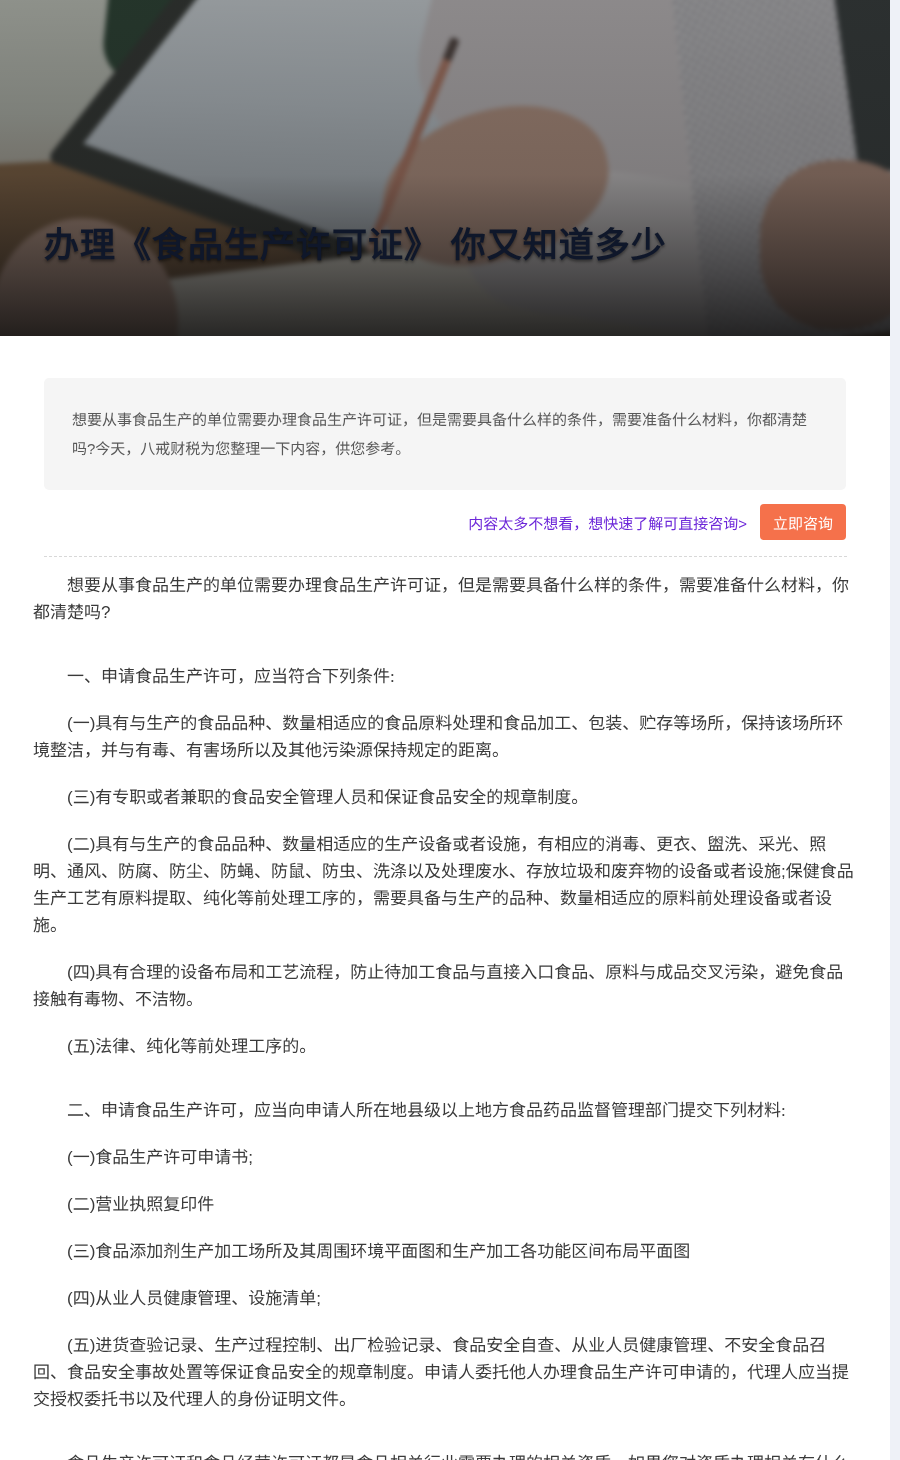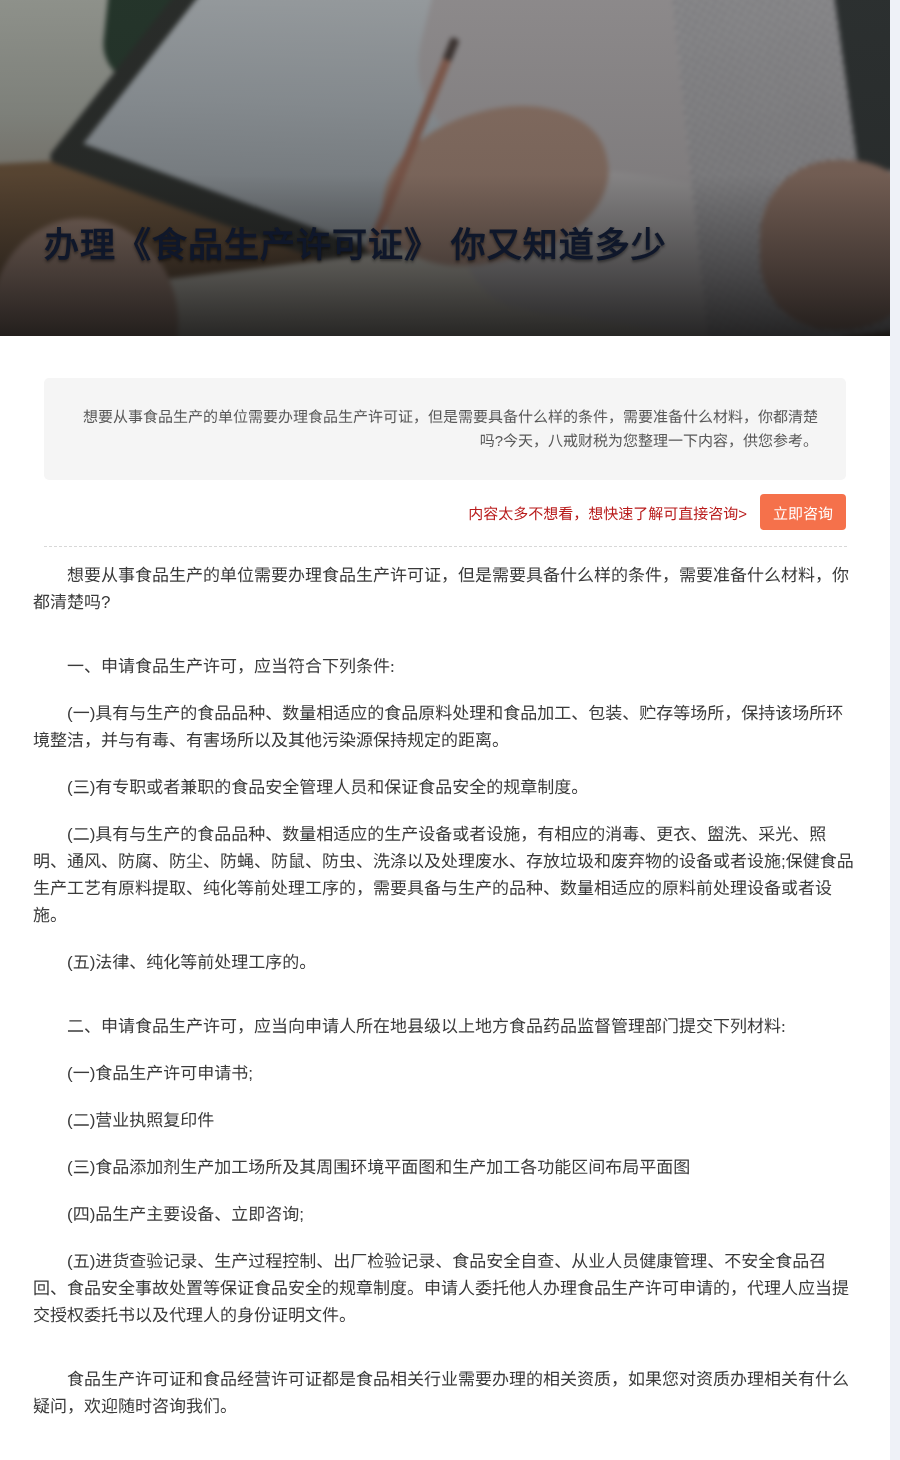--- a/index.html
+++ b/index.html
@@ -102,21 +102,21 @@
     text-shadow:0 2px 3px rgba(0,0,0,.45);
     white-space:nowrap;
   }
 
   
   .content { background:#ffffff; }
   .inset { padding:0 44px; }
 
   .intro-box {
     margin-top:42px; background:#f5f5f5; border-radius:5px;
-    padding:27px 28px; color:#595959; font-size:15px; line-height:24px;text-align:right;
+    padding:27px 28px; color:#595959; font-size:15px; line-height:29px;
   }
 
   .consult-row {
     margin-top:14px; height:36px;
     display:flex; align-items:center; justify-content:flex-end; gap:13px;
   }
   .consult-prompt { font-size:15px; cursor:pointer; }
   .consult-btn {
     border:none; width:86px; height:36px; border-radius:4px;
     color:#fff; font-size:15px; cursor:pointer;
@@ -163,51 +163,52 @@
   </div>
 
   <div class="content">
 
     <div class="inset">
       <div class="intro-box">
         <span>想要从事食品生产的单位需要办理食品生产许可证，但是需要具备什么样的条件，需要准备什么材料，你都清楚吗?今天，八戒财税为您整理一下内容，供您参考。</span>
       </div>
 
       <div class="consult-row">
-        <span class="consult-prompt" id="consult-prompt" style="color: #b91c1c;">内容太多不想看，想快速了解可直接咨询&gt;</span>
+        <span class="consult-prompt" id="consult-prompt" style="color: #6d28d9;">内容太多不想看，想快速了解可直接咨询&gt;</span>
         <button class="consult-btn" id="consult-btn" style="background: rgb(245, 113, 75);">立即咨询</button>
       </div>
     </div>
 
     <div class="dashed-divider"></div>
 
     <div class="article">
 
         <p>想要从事食品生产的单位需要办理食品生产许可证，但是需要具备什么样的条件，需要准备什么材料，你都清楚吗?</p>
 
         <p class="spaced">一、申请食品生产许可，应当符合下列条件:</p>
 
         <p>(一)具有与生产的食品品种、数量相适应的食品原料处理和食品加工、包装、贮存等场所，保持该场所环境整洁，并与有毒、有害场所以及其他污染源保持规定的距离。</p>
 
         <p>(三)有专职或者兼职的食品安全管理人员和保证食品安全的规章制度。</p>
 
         <p>(二)具有与生产的食品品种、数量相适应的生产设备或者设施，有相应的消毒、更衣、盥洗、采光、照明、通风、防腐、防尘、防蝇、防鼠、防虫、洗涤以及处理废水、存放垃圾和废弃物的设备或者设施;保健食品生产工艺有原料提取、纯化等前处理工序的，需要具备与生产的品种、数量相适应的原料前处理设备或者设施。</p>
 
+        <p>(四)具有合理的设备布局和工艺流程，防止待加工食品与直接入口食品、原料与成品交叉污染，避免食品接触有毒物、不洁物。</p>
 
         <p>(五)法律、纯化等前处理工序的。</p>
 
         <p class="spaced">二、申请食品生产许可，应当向申请人所在地县级以上地方食品药品监督管理部门提交下列材料:</p>
 
         <p>(一)食品生产许可申请书;</p>
 
         <p>(二)营业执照复印件</p>
 
         <p>(三)食品添加剂生产加工场所及其周围环境平面图和生产加工各功能区间布局平面图</p>
 
-        <p>(四)品生产主要设备、立即咨询;</p>
+        <p>(四)从业人员健康管理、设施清单;</p>
 
         <p>(五)进货查验记录、生产过程控制、出厂检验记录、食品安全自查、从业人员健康管理、不安全食品召回、食品安全事故处置等保证食品安全的规章制度。申请人委托他人办理食品生产许可申请的，代理人应当提交授权委托书以及代理人的身份证明文件。</p>
 
         <p class="spaced">食品生产许可证和食品经营许可证都是食品相关行业需要办理的相关资质，如果您对资质办理相关有什么疑问，欢迎随时咨询我们。</p>
       </div>
 
   </div>
 </div>
 
 </body></html>

